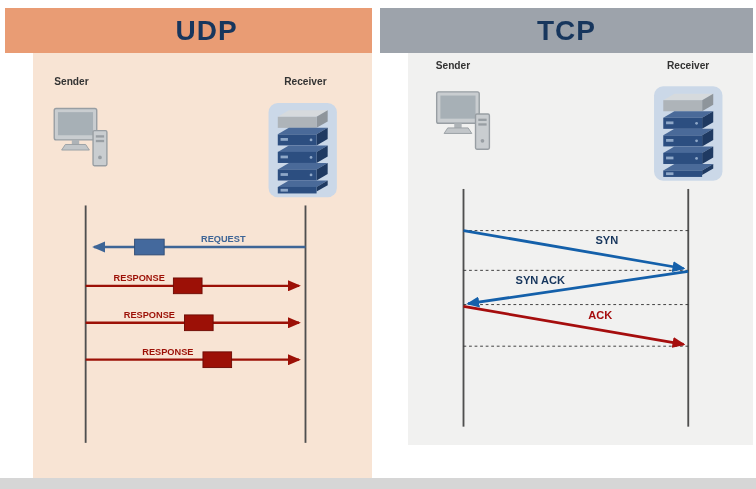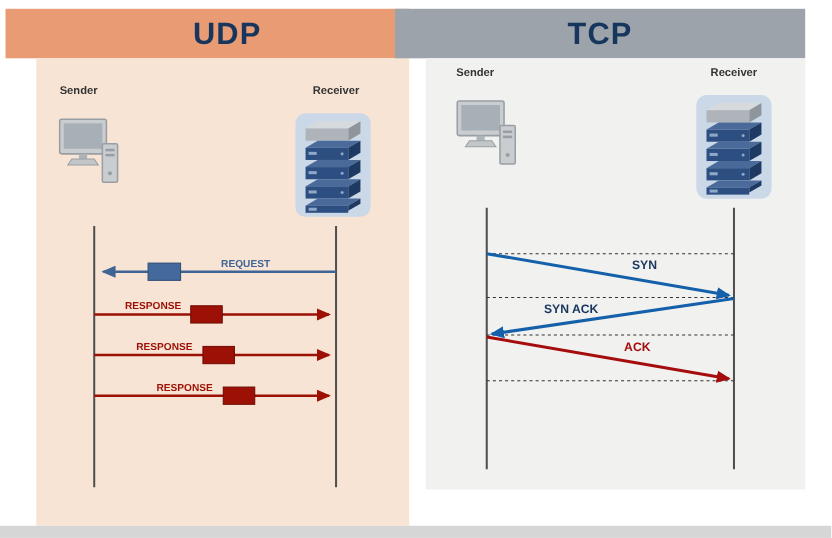--- a/index.html
+++ b/index.html
@@ -1,20 +1,20 @@
 <!DOCTYPE html>
 <html style="--udp-header: #E99C74; --udp-body: #F8E4D4; --tcp-header: #9DA3AB; --tcp-body: #F1F1F0; --title-text: #17365D; --request-blue: #3E6596; --response-red: #9C1006; --syn-blue: #1460AA; --ack-red: #A50D0D;"><head>
 <meta charset="utf-8">
 <style>
   html,body{margin:0;padding:0;background:#ffffff;font-family:"Liberation Sans",sans-serif;}
   .canvas{position:relative;width:756px;height:489px;background:#ffffff;overflow:hidden;}
 
   .panel{position:absolute;top:8px;display:flex;flex-direction:column;}
   .panel-udp{left:5px;width:367px;height:470px;}
-  .panel-tcp{left:359px;width:373px;height:334px;}
+  .panel-tcp{left:380px;width:373px;height:334px;}
 
   .panel-header{height:45px;display:flex;align-items:center;justify-content:center;flex:0 0 45px;}
   .udp-header{background:var(--udp-header,#E99C74);padding-left:36px;}
   .tcp-header{background:var(--tcp-header,#9DA3AB);}
   .panel-title{font-size:28px;font-weight:bold;color:var(--title-text,#17365D);letter-spacing:1px;}
 
   .panel-body{position:relative;flex:1;margin-left:28px;}
   .udp-body{background:var(--udp-body,#F8E4D4);}
   .tcp-body{background:var(--tcp-body,#F1F1F0);}
   .panel-body svg{display:block;width:100%;height:100%;}

